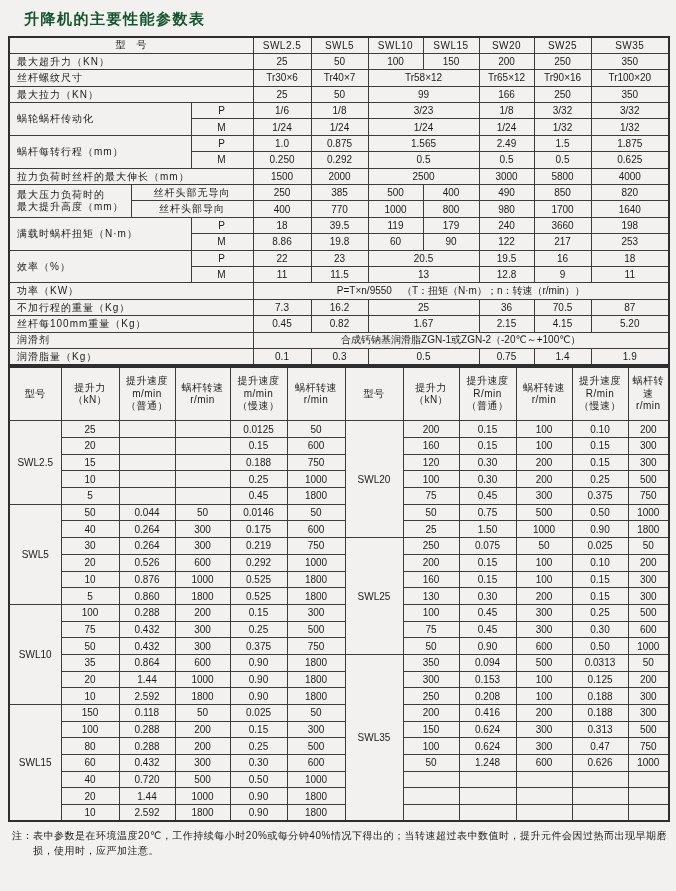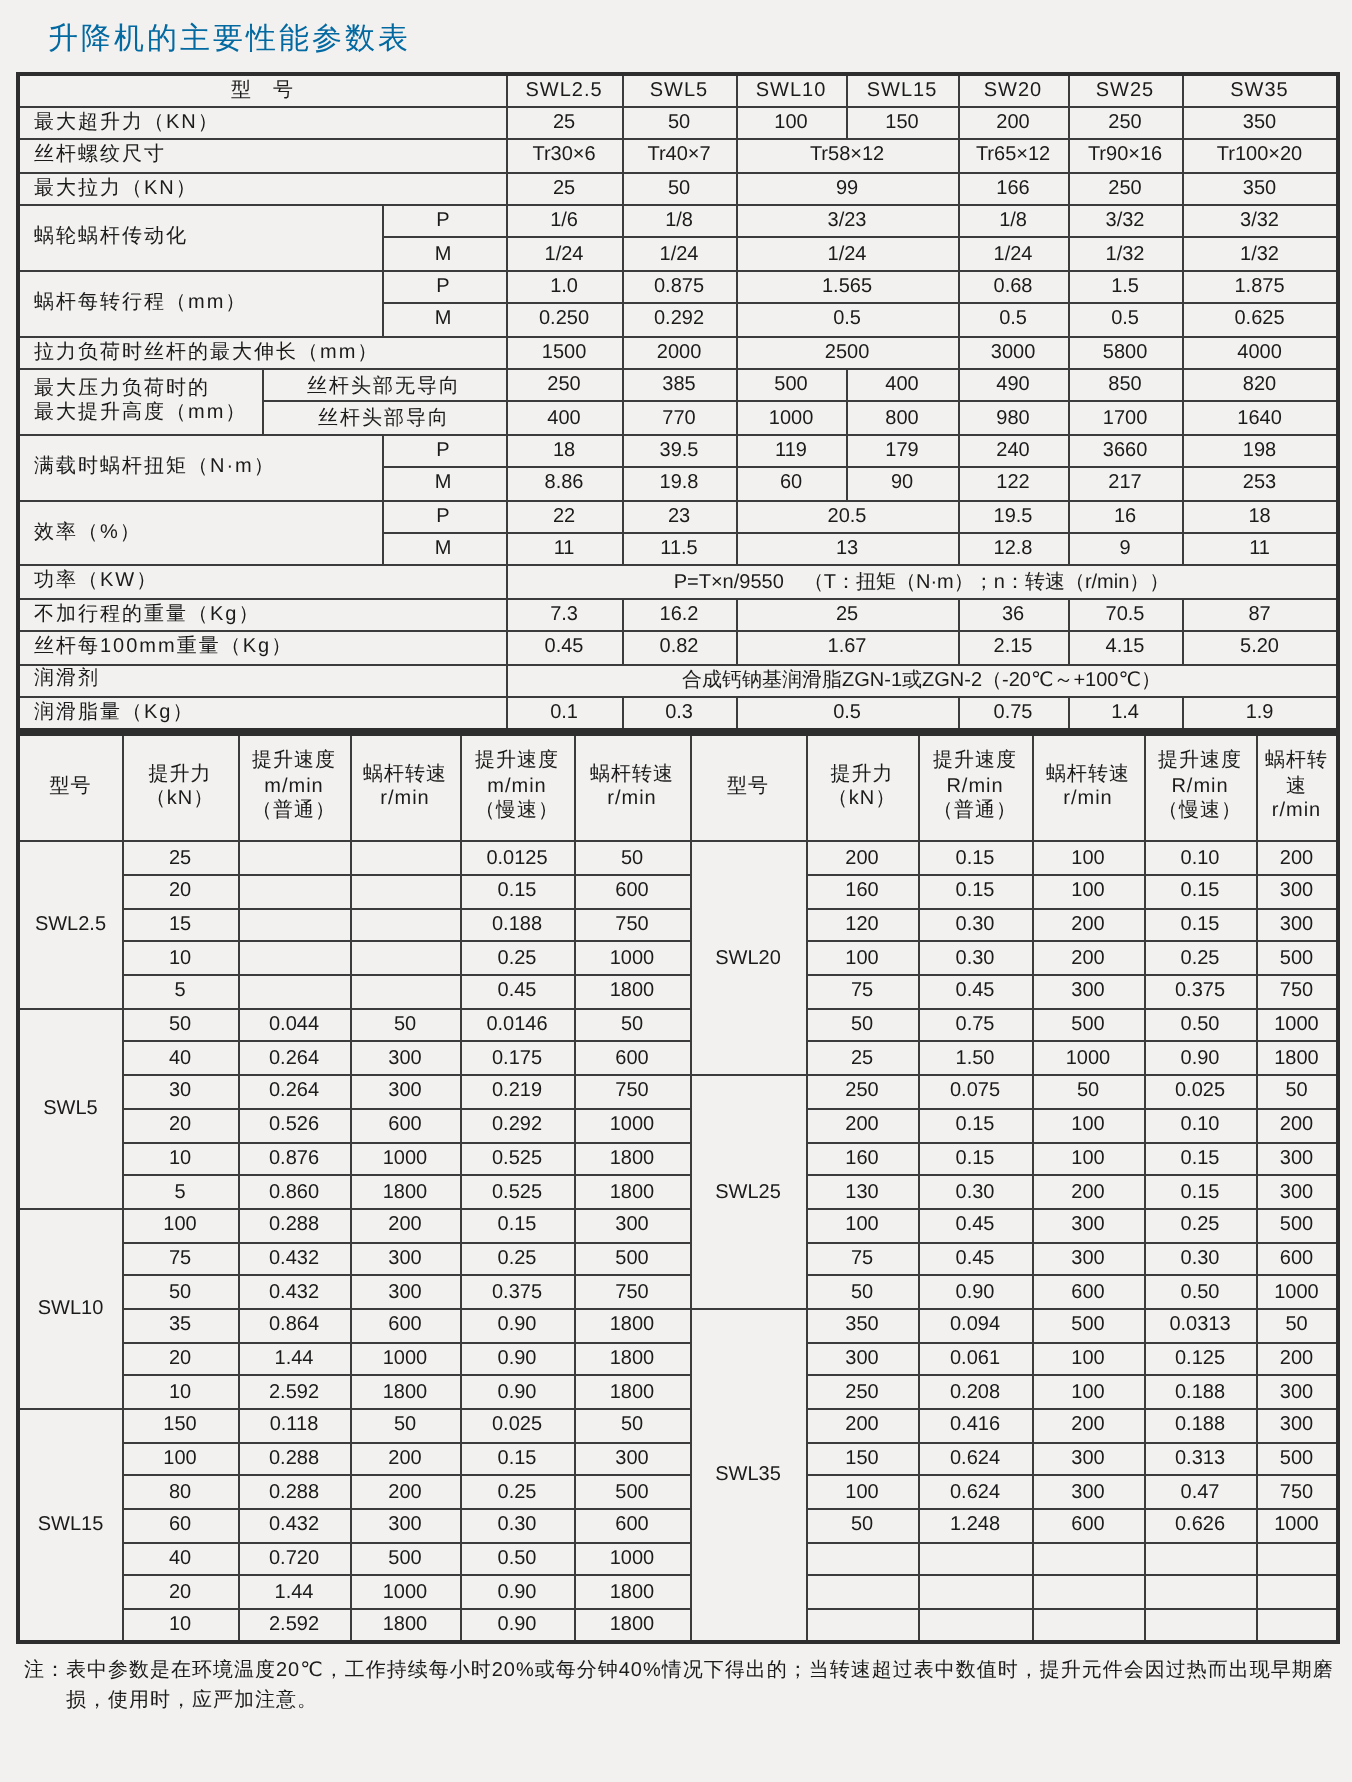--- a/index.html
+++ b/index.html
@@ -4,22 +4,22 @@
 <style>
   html,body{margin:0;padding:0;}
   body{
     width:676px;height:891px;overflow:hidden;
     background:#f2f1ef;color:#1b1b1b;
     font-family:"Liberation Sans","DejaVu Sans",sans-serif;
     -webkit-font-smoothing:antialiased;
   }
   .page{padding:6px 8px 0 8px;}
   .doc-title{
-    font-size:15px;font-weight:normal;letter-spacing:1.5px;
-    margin:4px 0 7px 16px;color:#0369a1;
+    font-size:15px;font-weight:bold;letter-spacing:1.5px;
+    margin:4px 0 7px 16px;color:#14532d;
   }
   .doc-title.second{margin:17px 0 7px 2px;}
   table{
     border-collapse:collapse;table-layout:fixed;width:660px;
     border:2px solid #2e2e2e;background:transparent;
   }
   td,th{
     border:1px solid #3c3c3c;
     font-size:10px;font-weight:normal;
     text-align:center;vertical-align:middle;
@@ -119,21 +119,21 @@
           <td class="val">1/24</td>
           <td class="val">1/32</td>
           <td class="val">1/32</td>
         </tr>
         <tr>
           <td colspan="2" rowspan="2" class="lbl">蜗杆每转行程（mm）</td>
           <td class="sub">P</td>
           <td class="val">1.0</td>
           <td class="val">0.875</td>
           <td colspan="2" class="val">1.565</td>
-          <td class="val">0.68</td>
+          <td class="val">2.49</td>
           <td class="val">1.5</td>
           <td class="val">1.875</td>
         </tr>
         <tr>
           <td class="sub">M</td>
           <td class="val">0.250</td>
           <td class="val">0.292</td>
           <td colspan="2" class="val">0.5</td>
           <td class="val">0.5</td>
           <td class="val">0.5</td>
@@ -481,21 +481,21 @@
           <td class="val">0.0313</td>
           <td class="val">50</td>
         </tr>
         <tr>
           <td class="val">20</td>
           <td class="val">1.44</td>
           <td class="val">1000</td>
           <td class="val">0.90</td>
           <td class="val">1800</td>
           <td class="val">300</td>
-          <td class="val">0.061</td>
+          <td class="val">0.153</td>
           <td class="val">100</td>
           <td class="val">0.125</td>
           <td class="val">200</td>
         </tr>
         <tr>
           <td class="val">10</td>
           <td class="val">2.592</td>
           <td class="val">1800</td>
           <td class="val">0.90</td>
           <td class="val">1800</td>

